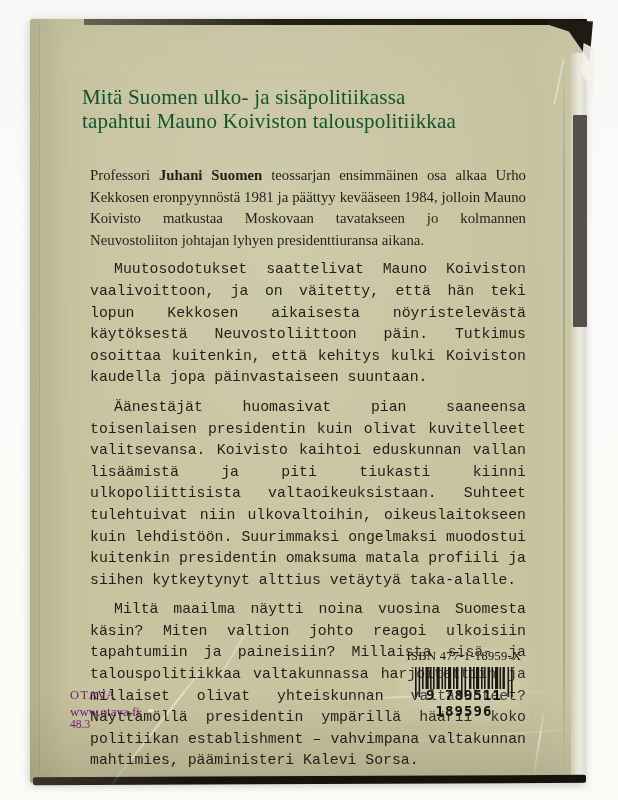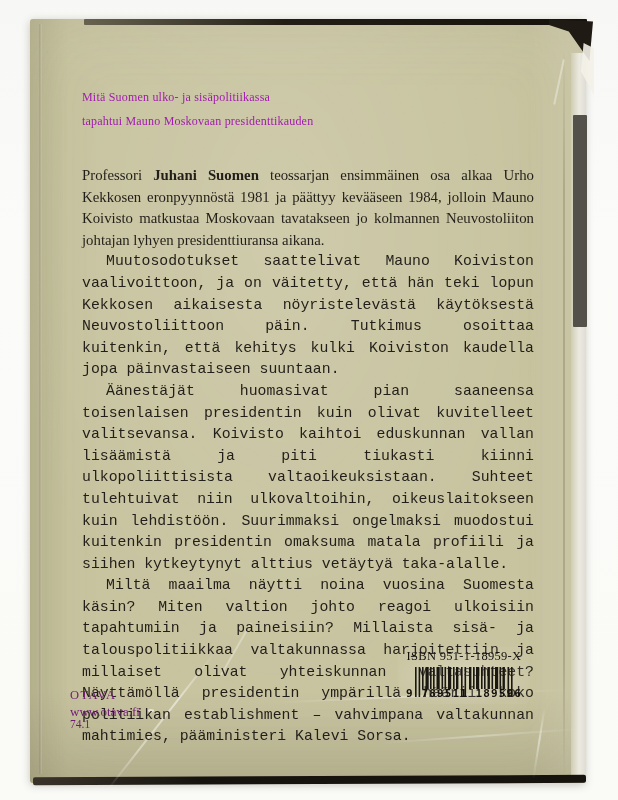--- a/index.html
+++ b/index.html
@@ -35,38 +35,38 @@
   .c2{left:205px;top:600px;width:2px;height:60px;transform:rotate(30deg);background:rgba(255,255,255,.3);}
   .c3{left:250px;top:676px;width:290px;height:2px;transform:rotate(-2.5deg);
     background:linear-gradient(to right,transparent,rgba(255,255,255,.35) 40%,transparent);}
   .c4{left:350px;top:716px;width:200px;height:2px;transform:rotate(-4deg);
     background:linear-gradient(to right,transparent,rgba(255,255,255,.3) 50%,transparent);}
   .c5{left:508px;top:688px;width:2px;height:72px;transform:rotate(9deg);
     background:linear-gradient(to bottom,transparent,rgba(255,255,255,.45) 45%,transparent);}
   .c6{left:118px;top:690px;width:6px;height:3px;border-radius:50%;background:rgba(255,255,255,.6);}
   .c7{left:528px;top:40px;width:2px;height:46px;transform:rotate(12deg);background:rgba(255,255,255,.35);}
   .content{position:absolute;left:52px;top:0;width:452px;}
-  .tagline{margin:66px 0 0;font-weight:400;font-size:12px;line-height:24px;color:#a21caf;
+  .tagline{margin:66px 0 0;font-weight:400;font-size:21px;line-height:24px;color:#14532d;
     letter-spacing:.2px;}
   .tagline span{display:block;}
   .body-text{margin-top:32px;font-size:14.8px;line-height:21.6px;color:#221e19;
     text-align:justify;}
-  .body-text p{margin:0;}
+  .body-text p{margin:8px;}
   .body-text p.indent{text-indent:24px;font-family:Liberation Mono, monospace;}
   .body-text b{font-weight:bold;}
   .publisher{position:absolute;left:40px;top:634px;color:#701a75;line-height:13.5px;margin-top:36px;}
   .pub-name{font-size:12.5px;letter-spacing:1.4px;margin-bottom:2px;}
   .pub-site{font-size:13px;}
   .pub-cls{font-size:11.5px;}
   .isbn-area{position:absolute;left:368px;top:628px;width:132px;text-align:center;color:#15120e;
     background:radial-gradient(ellipse at center, rgba(255,255,255,.26), rgba(255,255,255,.04) 75%);
     border-radius:6px;padding:2px 0 4px;}
   .isbn-label{font-size:12.5px;line-height:14px;letter-spacing:.3px;}
   .barcode{display:block;margin:4px auto 0;}
-  .digits{font-family:"DejaVu Sans Mono",monospace;font-weight:bold;font-size:11px;
+  .digits{font-family:"DejaVu Sans Mono",monospace;font-weight:bold;font-size:14px;
     letter-spacing:1.1px;margin-top:-10px;text-align:center;}
 </style>
 </head>
 <body>
 
 <div class="photo">
   <div class="book">
     <div class="sheen"></div>
     <div class="spine-fold"></div>
     <div class="right-strip"></div>
@@ -80,38 +80,38 @@
     <div class="crease c2"></div>
     <div class="crease c3"></div>
     <div class="crease c4"></div>
     <div class="crease c5"></div>
     <div class="crease c6"></div>
     <div class="crease c7"></div>
 
     <div class="content">
       <h1 class="tagline">
         <span>Mitä Suomen ulko- ja sisäpolitiikassa</span>
-        <span>tapahtui Mauno Moskovaan presidenttikauden</span>
+        <span>tapahtui Mauno Koiviston talouspolitiikkaa</span>
       </h1>
       <div class="body-text">
         <p><span>Professori </span><b>Juhani Suomen</b><span> teossarjan ensimmäinen osa alkaa Urho Kekkosen eronpyynnöstä 1981 ja päättyy kevääseen 1984, jolloin Mauno Koivisto matkustaa Moskovaan tavatakseen jo kolmannen Neuvostoliiton johtajan lyhyen presidenttiuransa aikana.</span></p>
         <p class="indent">Muutosodotukset saattelivat Mauno Koiviston vaalivoittoon, ja on väitetty, että hän teki lopun Kekkosen aikaisesta nöyristelevästä käytöksestä Neuvostoliittoon päin. Tutkimus osoittaa kuitenkin, että kehitys kulki Koiviston kaudella jopa päinvastaiseen suuntaan.</p>
         <p class="indent">Äänestäjät huomasivat pian saaneensa toisenlaisen presidentin kuin olivat kuvitelleet valitsevansa. Koivisto kaihtoi eduskunnan vallan lisäämistä ja piti tiukasti kiinni ulkopoliittisista valtaoikeuksistaan. Suhteet tulehtuivat niin ulkovaltoihin, oikeuslaitokseen kuin lehdistöön. Suurimmaksi ongelmaksi muodostui kuitenkin presidentin omaksuma matala profiili ja siihen kytkeytynyt alttius vetäytyä taka-alalle.</p>
         <p class="indent">Miltä maailma näytti noina vuosina Suomesta käsin? Miten valtion johto reagoi ulkoisiin tapahtumiin ja paineisiin? Millaista sisä- ja talouspolitiikkaa valtakunnassa harjoitettiin ja millaiset olivat yhteiskunnan valtasuhteet? Näyttämöllä presidentin ympärillä häärii koko politiikan establishment – vahvimpana valtakunnan mahtimies, pääministeri Kalevi Sorsa.</p>
       </div>
     </div>
 
     <div class="publisher">
       <div class="pub-name">OTAVA</div>
       <div class="pub-site">www.otava.fi</div>
-      <div class="pub-cls">74.1</div>
+      <div class="pub-cls">48.3</div>
     </div>
 
     <div class="isbn-area">
-      <div class="isbn-label">ISBN 951-1-18959-X</div>
+      <div class="isbn-label">ISBN 477-1-18959-X</div>
       <svg class="barcode" width="100" height="30" viewBox="0 0 100 30">
         <g fill="#1b1812">
           <rect x="1" y="0" width="1.6" height="30"></rect>
             <rect x="4.6" y="0" width="1.6" height="30"></rect>
           <rect x="8" y="0" width="1.6" height="22"></rect>
             <rect x="11.5" y="0" width="3.2" height="22"></rect>
           <rect x="16" y="0" width="1.6" height="22"></rect>
             <rect x="19" y="0" width="1.6" height="22"></rect>
           <rect x="22.5" y="0" width="3.2" height="22"></rect>
             <rect x="27.5" y="0" width="1.6" height="22"></rect>

